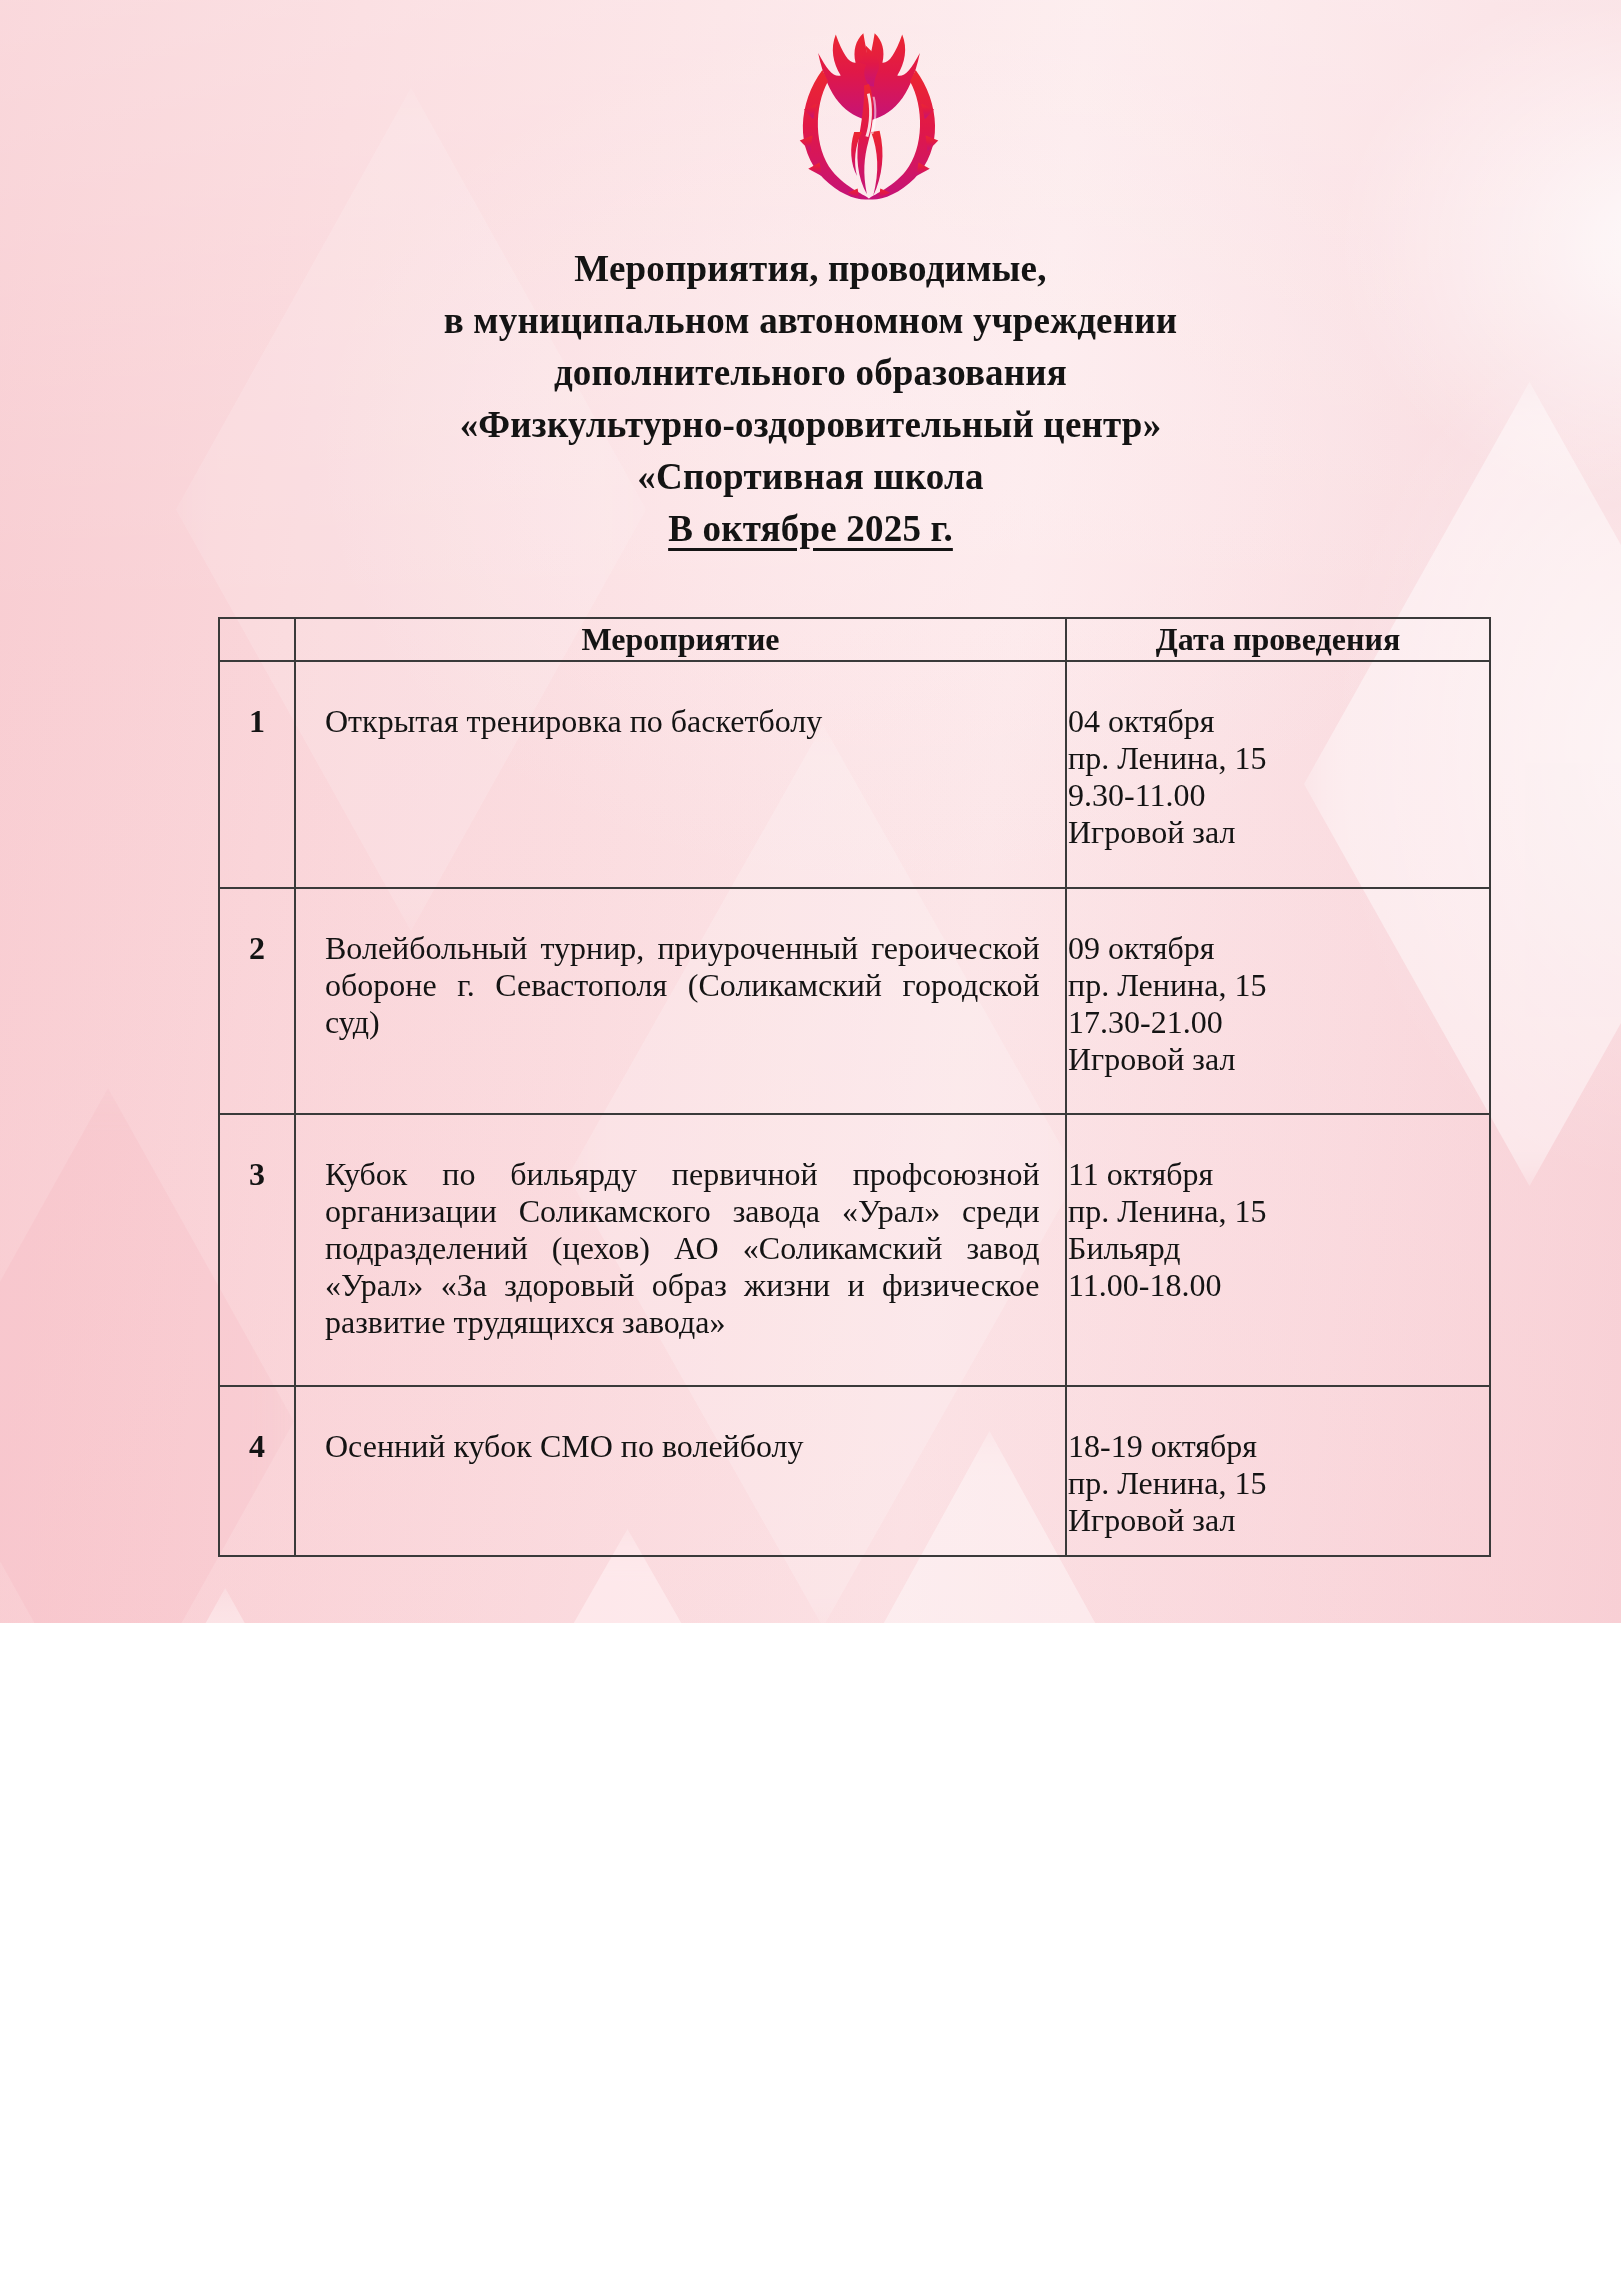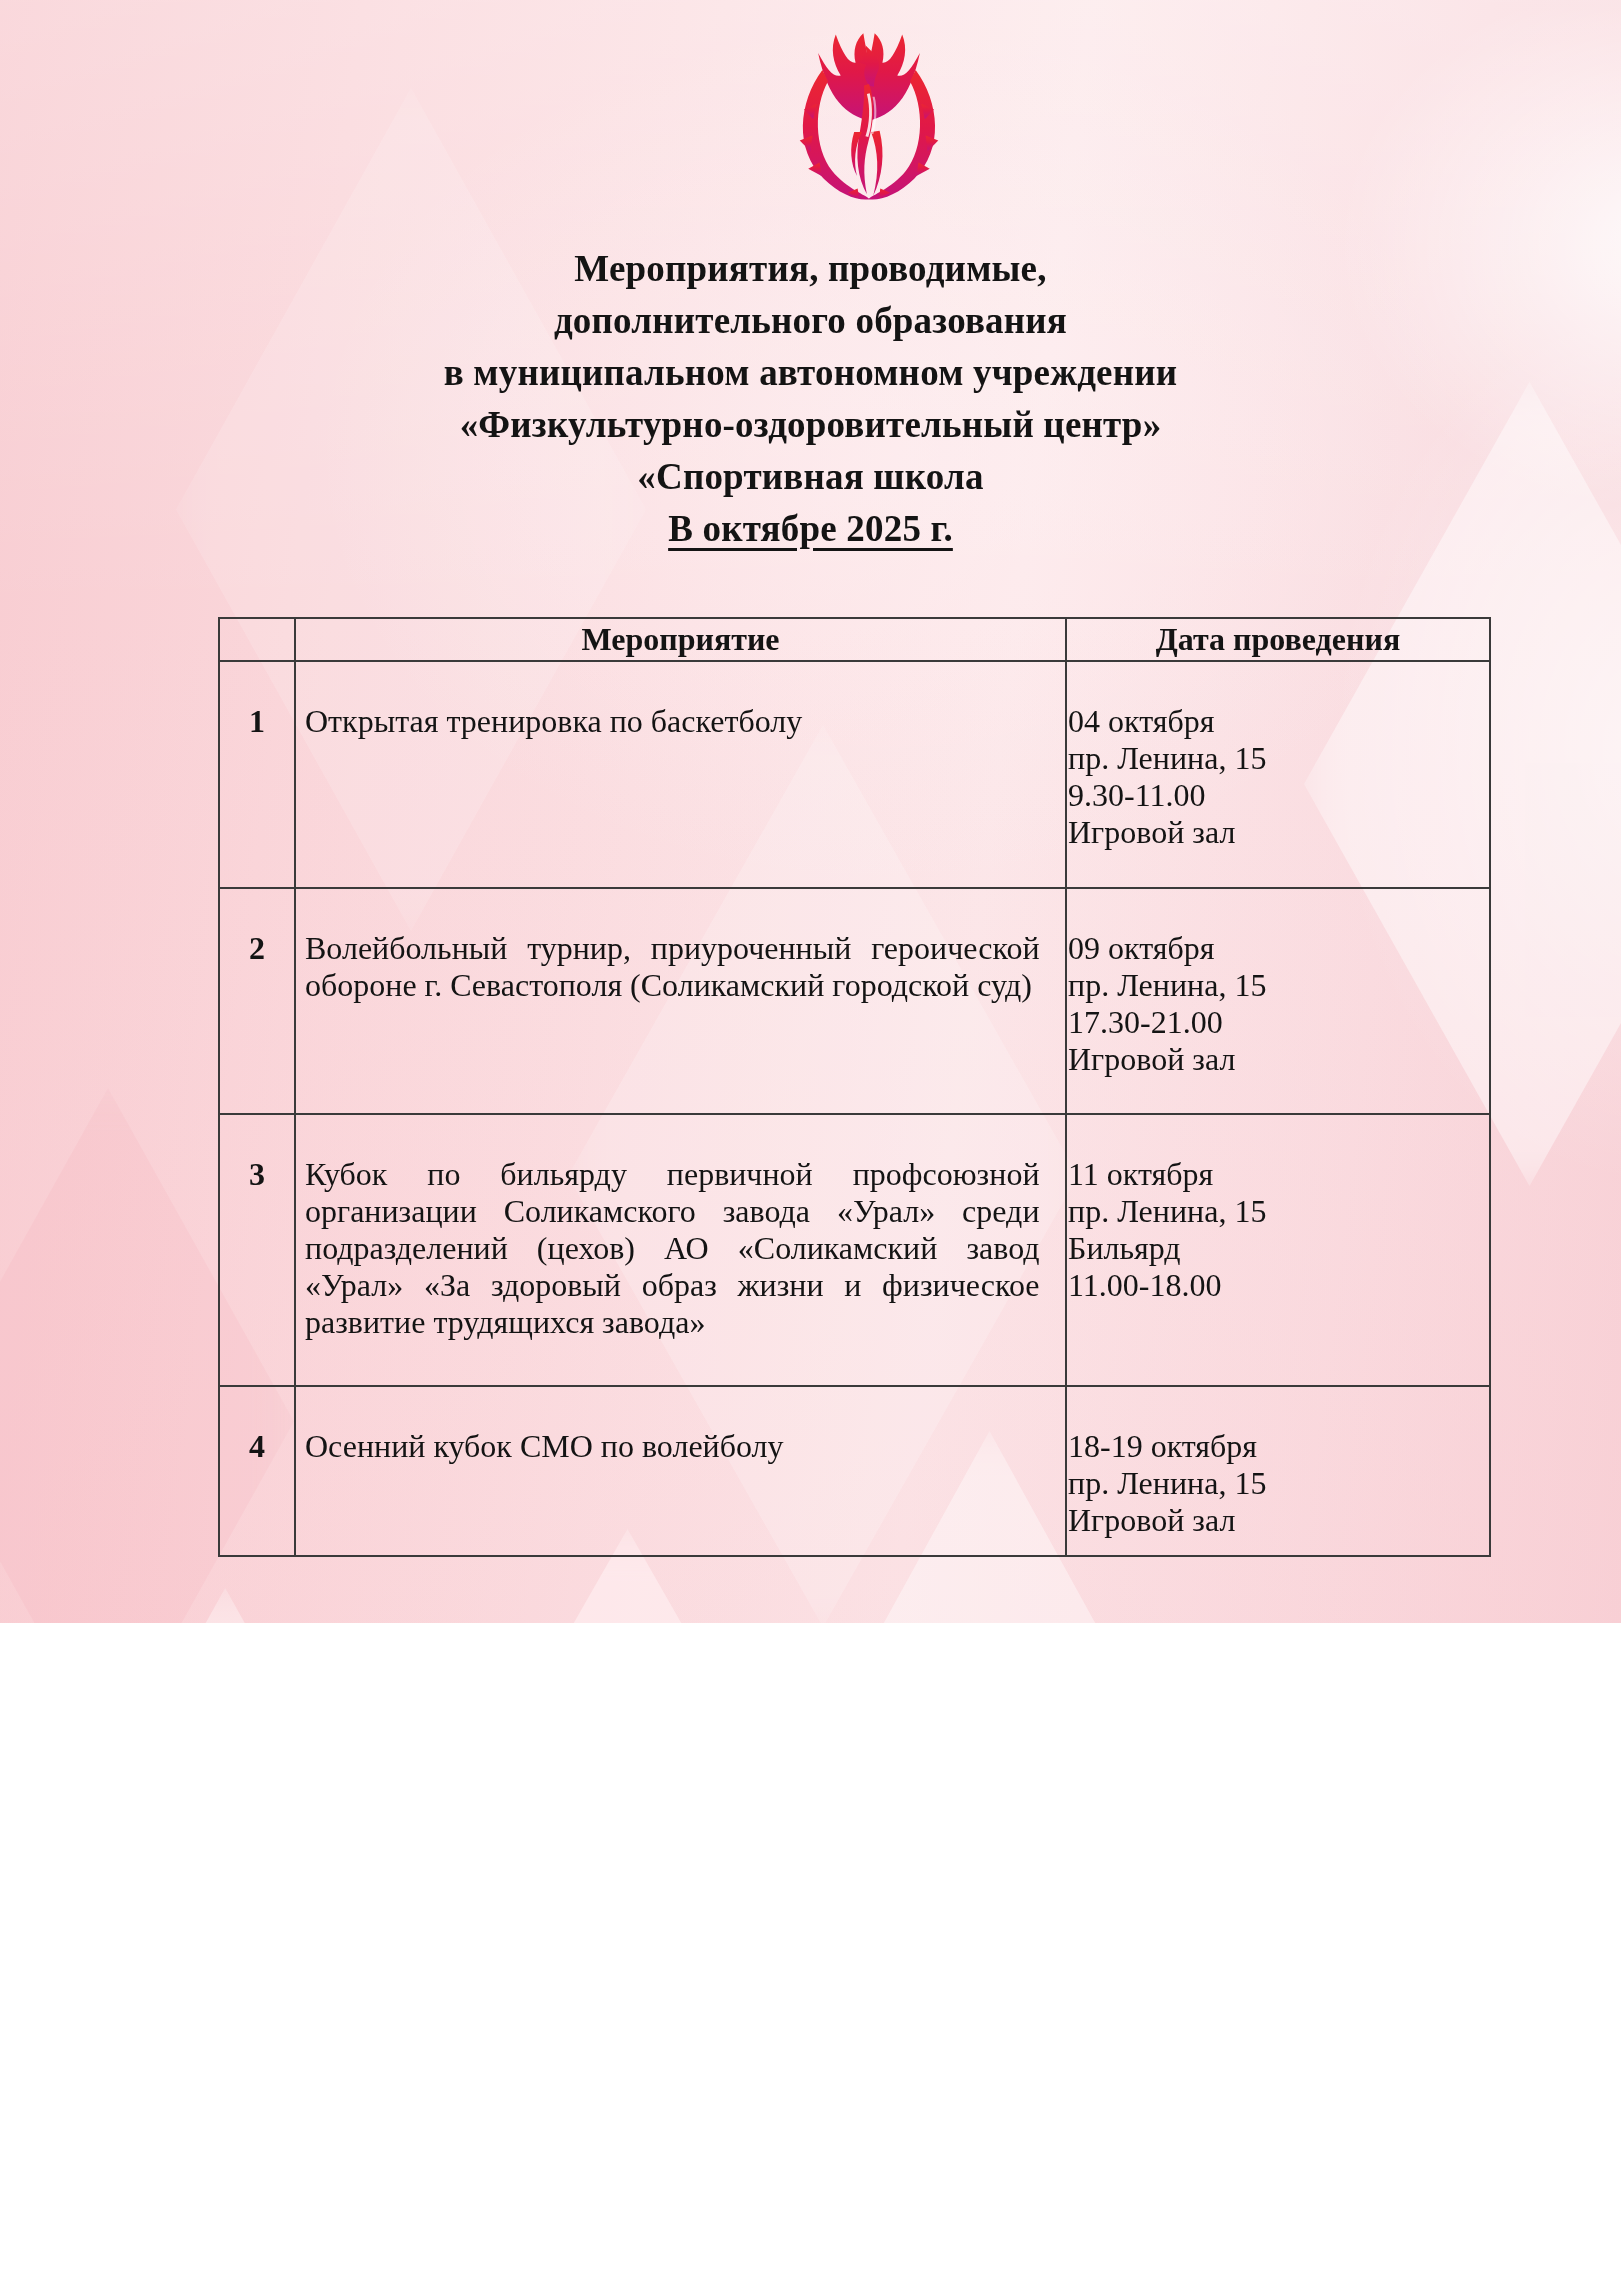--- a/index.html
+++ b/index.html
@@ -64,21 +64,21 @@
   }
   table.events td {
     vertical-align:top;
     padding-top:41px; padding-bottom:11.8px;
   }
   tr.r1 { height:227px; }
   tr.r2 { height:226px; }
   tr.r3 { height:272px; }
   tr.r4 { height:170px; }
   td.num   { text-align:center; font-weight:bold; }
-  td.event { text-align:justify; padding-left:9px; padding-right:25.5px; }
+  td.event { text-align:justify; padding-left:29px; padding-right:25.5px; }
   td.date  { text-align:left; }
 
   .signature {
     position:absolute; top:1627px; right:119px;
     font-size:44px; font-weight:bold;
   }
 </style>
 </head>
 <body>
 
@@ -131,22 +131,22 @@
       <path fill="url(#pg)" d="M242 118 L224 110 L229 132 Z"></path>
       <path fill="url(#pg)" d="M248 162 L230 155 L233 177 Z"></path>
       <path fill="url(#pg)" d="M236 202 L220 193 L217 212 Z"></path>
       <path fill="url(#pg)" d="M120 236 L134 230 L136 244 Z"></path>
       <path fill="url(#pg)" d="M180 236 L166 230 L164 244 Z"></path>
     </svg>
   </div>
 
   <div class="title-block">
     <div>Мероприятия, проводимые,</div>
+    <div>в муниципальном автономном учреждении</div>
     <div>дополнительного образования</div>
-    <div>в муниципальном автономном учреждении</div>
     <div>«Физкультурно-оздоровительный центр»</div>
     <div>«Спортивная школа</div>
     <div><span class="title-underline">В октябре 2025 г.</span></div>
   </div>
 
   <table class="events">
     <colgroup>
       <col style="width:76px">
       <col style="width:771px">
       <col style="width:424px">

